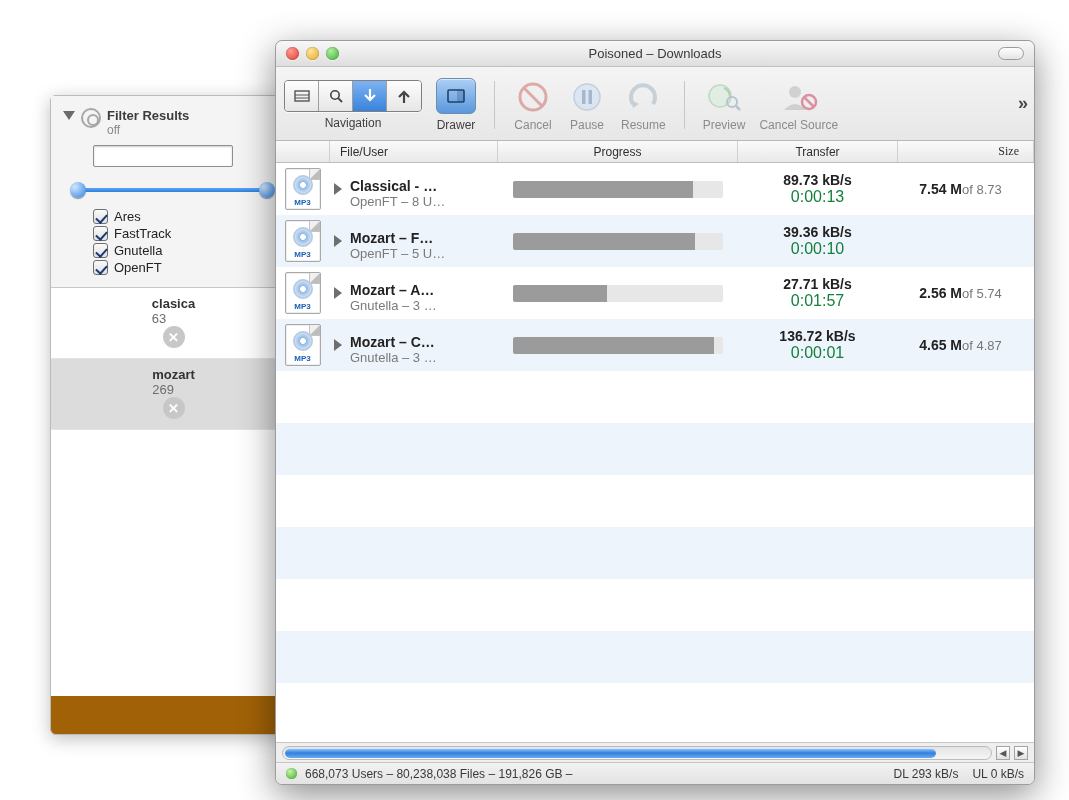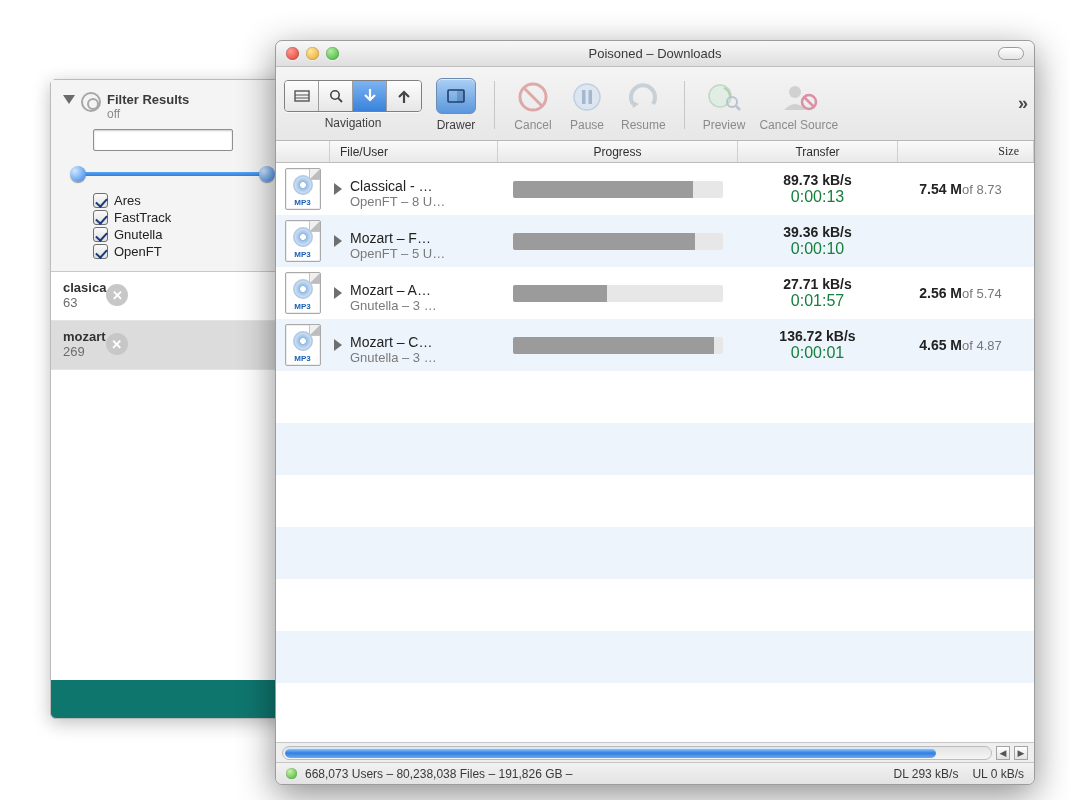--- a/index.html
+++ b/index.html
@@ -7,25 +7,25 @@
     font-family: "Lucida Grande", "Helvetica Neue", Arial, sans-serif;
     font-size: 13px;
     background: #fff;
     position: relative;
     width: 1069px;
     height: 800px;
   }
   
   .drawer-window {
     position: absolute;
-    top: 79px;
+    top: 95px;
     left: 50px;
     width: 245px;
     height: 640px;
-    background: #0f766e;
+    background: #a16207;
     border: 1px solid #bbb;
     border-radius: 6px;
     box-shadow: 0 4px 18px rgba(0,0,0,0.25);
   }
   .drawer-top {
     padding: 12px 12px 10px 12px;
     border-bottom: 1px solid #c8c8c8;
     background: #f4f4f4;
   }
   .filter-head { display: flex; align-items: flex-start; gap: 6px; margin-bottom: 8px; }
@@ -61,22 +61,22 @@
   .net-row { display:flex; align-items:center; gap:6px; margin: 2px 0; color:#222; }
   .chk {
     width:15px; height:15px; border:1px solid #6f6f6f; border-radius:3px;
     background: linear-gradient(#fafafa,#e0e0e0); position:relative; flex-shrink:0;
   }
   .chk::after {
     content:""; position:absolute; left:2px; top:4px; width:9px; height:5px;
     border-left:2px solid #1a3a7a; border-bottom:2px solid #1a3a7a; transform: rotate(-48deg);
   }
   .search-list { background:#fff; height: calc(100% - 230px); overflow:auto; }
-  .search-item { display:flex; align-items:center; justify-content:flex-start;
-    padding: 8px 10px 10px 12px; border-bottom:1px solid #e3e3e3; }
+  .search-item { display:flex; align-items:center; justify-content:flex-end;
+    padding: 8px 10px 10px 12px; border-bottom:1px solid #e3e3e3;flex-direction:column; }
   .search-item.selected { background:#dcdcdc; }
   .search-text .name { font-weight:bold; color:#333; }
   .search-text .count { color:#6d6d6d; font-size: 13px; }
   .clear-btn {
     width:22px; height:22px; border-radius:50%; background:#c7c7c7;
     display:flex; align-items:center; justify-content:center; color:#fff; font-weight:bold;
   }
   
   .main-window {
     position: absolute;
@@ -177,21 +177,21 @@
   .mp3 .disc {
     position:absolute; top:6px; left:7px; width:20px; height:20px; border-radius:50%;
     background: radial-gradient(circle,#fff 20%,#8fb9e6 25%,#cadcf0 60%,#8fb9e6 80%);
     border:1px solid #b7c9de;
   }
   .cc-file { width:168px; padding-left:4px; }
   .tri {
     width:0; height:0; border-top:6px solid transparent; border-bottom:6px solid transparent;
     border-left:8px solid #6f6f6f; margin-right:8px; flex-shrink:0;
   }
-  .ftxt .fn { font-weight:normal; color:#222; font-size:14px; white-space:nowrap; overflow:hidden; text-overflow:ellipsis; max-width:130px;margin-top:8px; }
+  .ftxt .fn { font-weight:bold; color:#222; font-size:14px; white-space:nowrap; overflow:hidden; text-overflow:ellipsis; max-width:130px;margin-top:8px; }
   .ftxt .src { color:#7a7a7a; font-size:13px; white-space:nowrap; overflow:hidden; text-overflow:ellipsis; max-width:130px; }
   .cc-prog { width:240px; justify-content:center; }
   .pbar { width:210px; height:17px; background:#e7e7e7; border-radius:2px; overflow:hidden; }
   .pfill { height:100%; background:#9b9b9b; }
   .cc-trans { width:160px; flex-direction:column; align-items:center; justify-content:center; }
   .rate { font-weight:bold; color:#222; font-size:14px; }
   .time { color:#15803d; font-size:16px; }
   .cc-size { flex:1; flex-direction:row; align-items:flex-end; justify-content:center; padding-right:10px; }
   .sz { font-weight:bold; color:#222; font-size:14px; }
   .of { color:#777; font-size:13px; }

